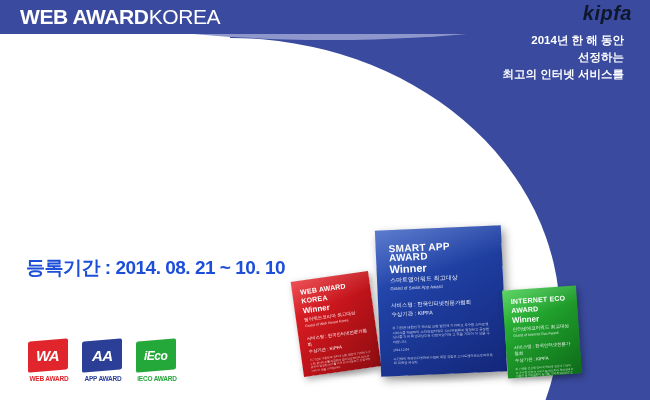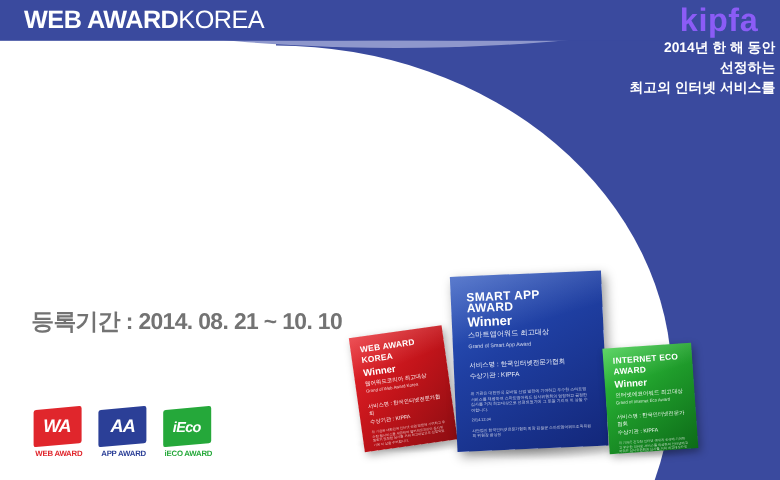--- a/index.html
+++ b/index.html
@@ -47,44 +47,44 @@
   .wa-logo{
     position:absolute;left:20px;top:5px;z-index:6;
     font-size:21px;letter-spacing:-0.4px;color:#ffffff;
     white-space:nowrap;
   }
   .wa-logo .b{font-weight:bold;}
   .wa-logo .n{font-weight:normal;}
 
   .kipfa-logo{
     position:absolute;right:18px;top:2px;z-index:6;
-    font-size:27px;font-weight:bold;
-    color:#8b5cf6;letter-spacing:0.5px;
+    font-size:20px;font-weight:bold;font-style:italic;
+    color:#0f172a;letter-spacing:0.5px;
   }
 
   .tagline{
-    position:absolute;right:4px;top:32px;z-index:6;
+    position:absolute;right:26px;top:32px;z-index:6;
     text-align:right;color:#ffffff;font-weight:bold;
     font-size:11.5px;line-height:17px;
   }
 
   
   .sub-head{
     position:absolute;left:26px;top:105px;z-index:6;
     color:#3a4a9e;font-weight:bold;font-size:25px;
     letter-spacing:-0.5px;white-space:nowrap;
   }
   .main-head{
     position:absolute;left:22px;top:143px;z-index:6;
     color:#141414;font-weight:bold;font-size:40px;
     letter-spacing:-1.5px;white-space:nowrap;
   }
   .period{
     position:absolute;left:26px;top:255px;z-index:6;
-    color:#737373;font-weight:bold;font-size:19px;
+    color:#1d4ed8;font-weight:bold;font-size:19px;
     letter-spacing:-0.5px;white-space:nowrap;
   }
 
   
   .badges{
     position:absolute;left:28px;top:340px;z-index:6;
     display:flex;gap:12px;align-items:flex-start;
   }
   .badge{width:42px;text-align:center;}
   .badge-tile{

